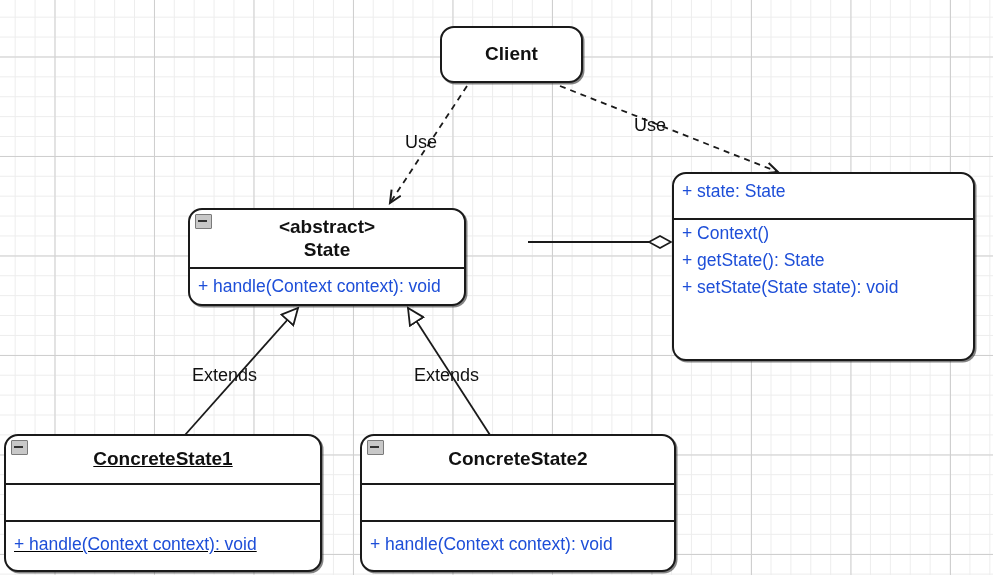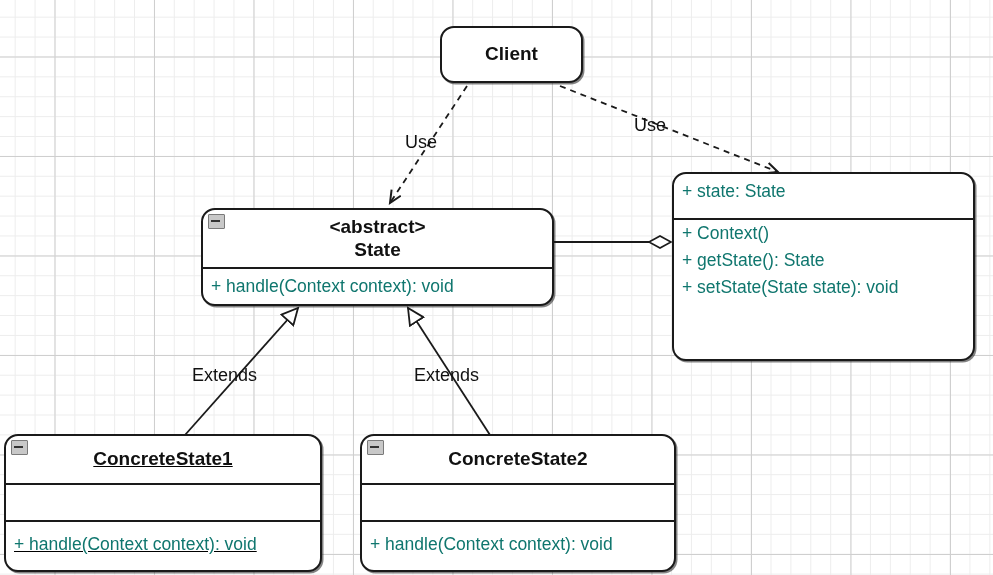--- a/index.html
+++ b/index.html
@@ -55,21 +55,21 @@
     flex-direction: column;
     align-items: center;
     justify-content: center;
     height: 100%;
   }
   .cls-title .stereo {
     font-weight: bold;
   }
   .member {
     font-size: 17.5px;
-    color: #0f766e;
+    color: #1d4ed8;
     padding: 1px 0 1px 8px;
     white-space: nowrap;
     line-height: 1.42;
   }
   .members {
     padding: 4px 0 4px 0;
   }
   .collapse-icon {
     position: absolute;
     left: 5px;
@@ -147,21 +147,21 @@
   <div class="edge-label" style="left:414px; top:365px;">Extends</div>
 
   <div class="uml-box" style="left:440px; top:26px; width:143px; height:57px;">
     <div class="compartment" style="height:100%;">
       <div class="cls-title">
         <span>Client</span>
       </div>
     </div>
   </div>
 
-  <div class="uml-box" style="left:201px; top:208px; width:353px; height:98px;">
+  <div class="uml-box" style="left:188px; top:208px; width:278px; height:98px;">
     <div class="compartment" style="height:57px;">
       <span class="collapse-icon"></span>
       <div class="cls-title">
         <span class="stereo">&lt;abstract&gt;</span>
         <span>State</span>
       </div>
     </div>
     <div class="compartment members" style="height:41px;">
       <div class="member">+ handle(Context context): void</div>
     </div>

